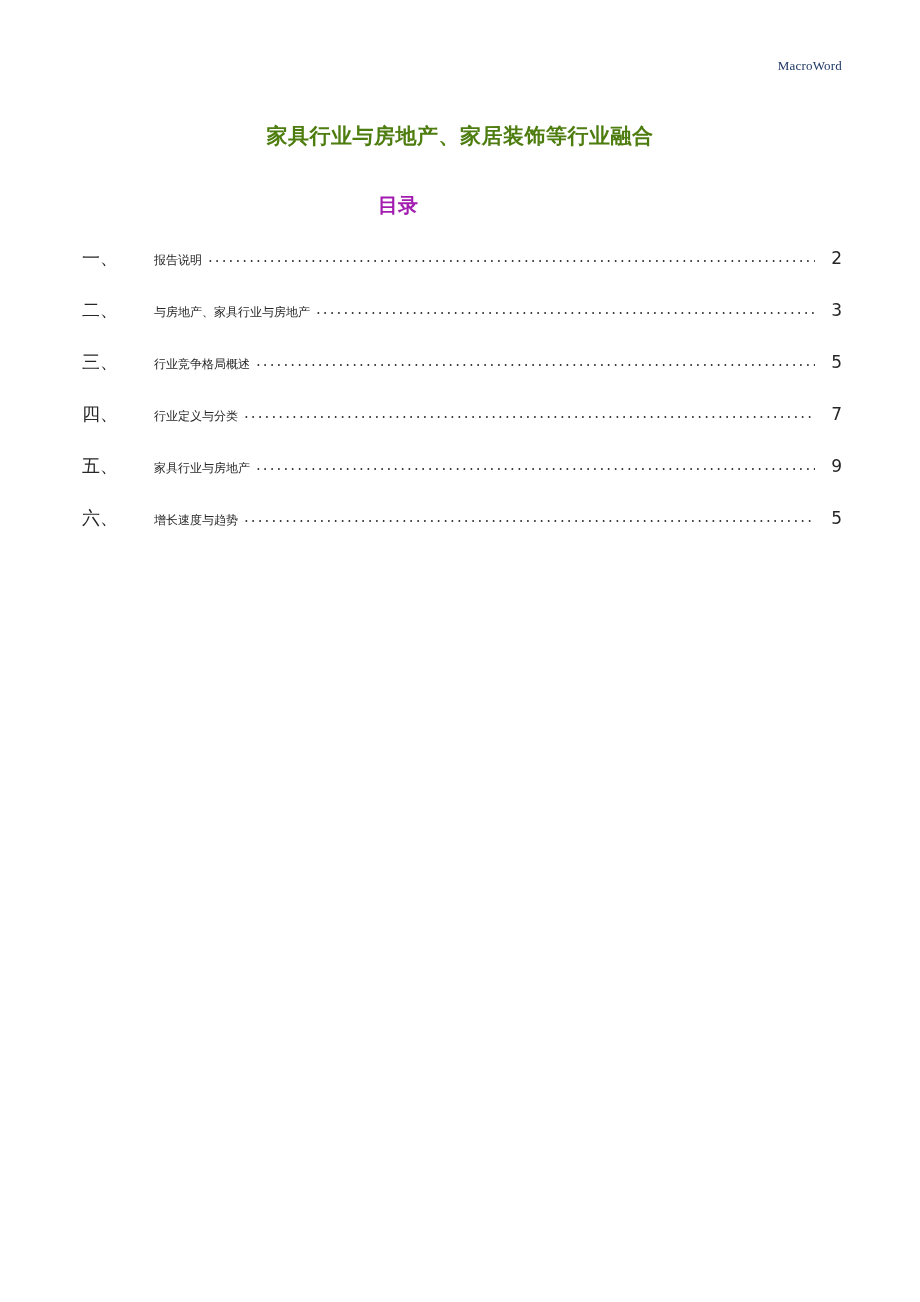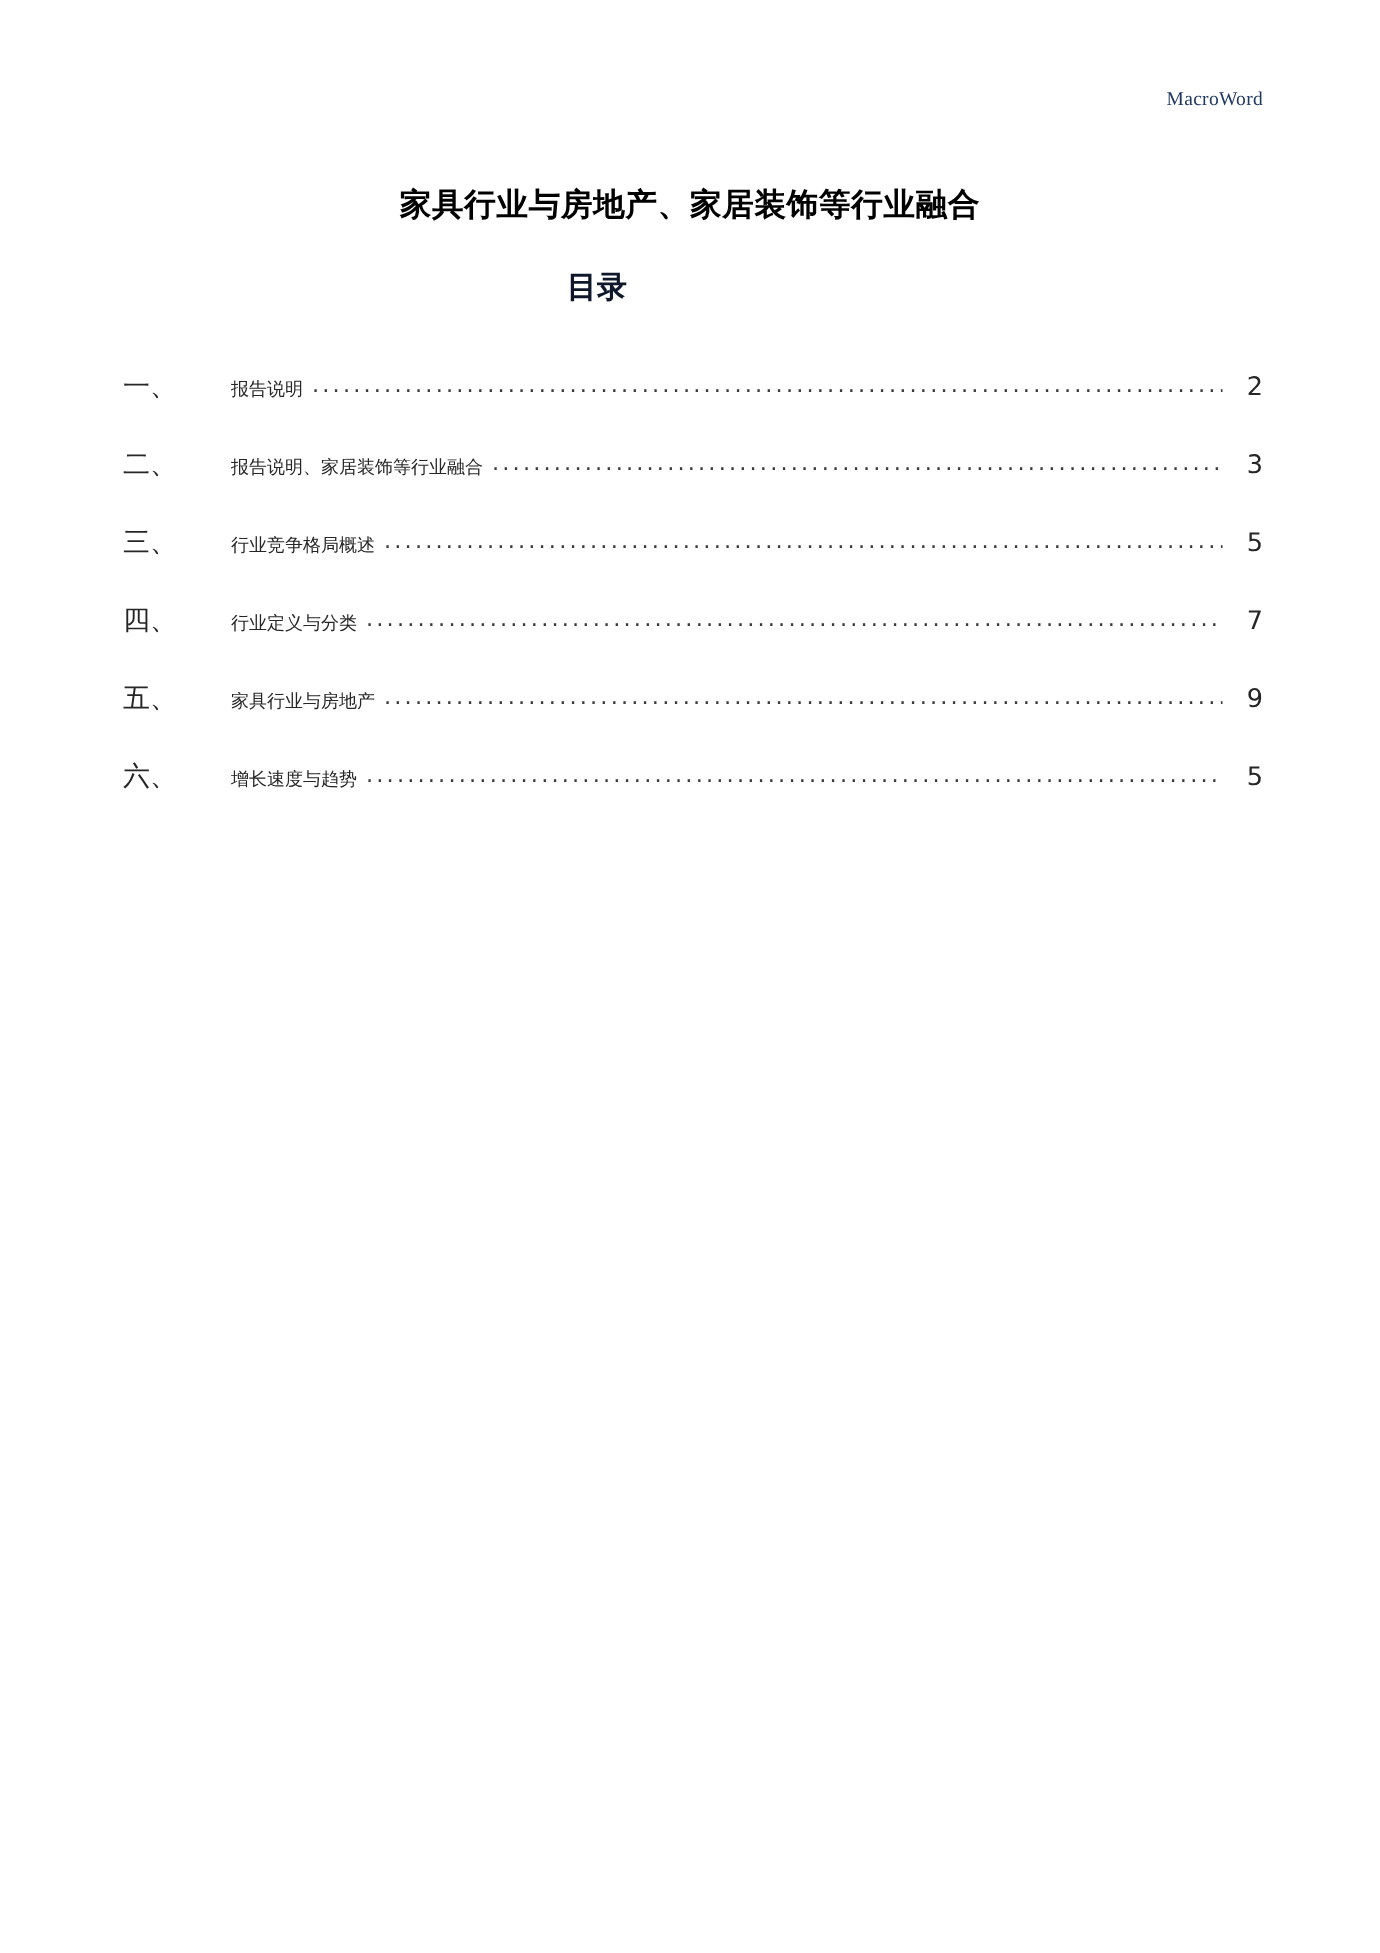--- a/index.html
+++ b/index.html
@@ -35,32 +35,32 @@
   .doc-title {
     position: absolute;
     top: 122px;
     left: 0;
     width: 920px;
     text-align: center;
     font-family: "DejaVu Sans", sans-serif;
     font-weight: bold;
     font-size: 21px;
     letter-spacing: 0.5px;
-    color: #000000;
+    color: #4d7c0f;
   }
   .toc-title {
     position: absolute;
-    top: 178px;
+    top: 192px;
     left: 0;
     width: 796px;
     text-align: center;
     font-family: "DejaVu Sans", sans-serif;
     font-weight: bold;
     font-size: 20px;
-    color: #0f172a;
+    color: #a21caf;
   }
   .toc {
     position: absolute;
     top: 232px;
     left: 82px;
     width: 760px;
   }
   .toc-entry {
     display: flex;
     align-items: baseline;
@@ -127,21 +127,21 @@
 
     <div class="toc-entry">
       <span class="toc-num">一、</span>
       <span class="toc-label">报告说明</span>
       <span class="toc-dots">....................................................................................................................................................................</span>
       <span class="toc-page">2</span>
     </div>
 
     <div class="toc-entry">
       <span class="toc-num">二、</span>
-      <span class="toc-label">报告说明、家居装饰等行业融合</span>
+      <span class="toc-label">与房地产、家具行业与房地产</span>
       <span class="toc-dots">....................................................................................................................................................................</span>
       <span class="toc-page">3</span>
     </div>
 
     <div class="toc-entry">
       <span class="toc-num">三、</span>
       <span class="toc-label">行业竞争格局概述</span>
       <span class="toc-dots">....................................................................................................................................................................</span>
       <span class="toc-page">5</span>
     </div>

